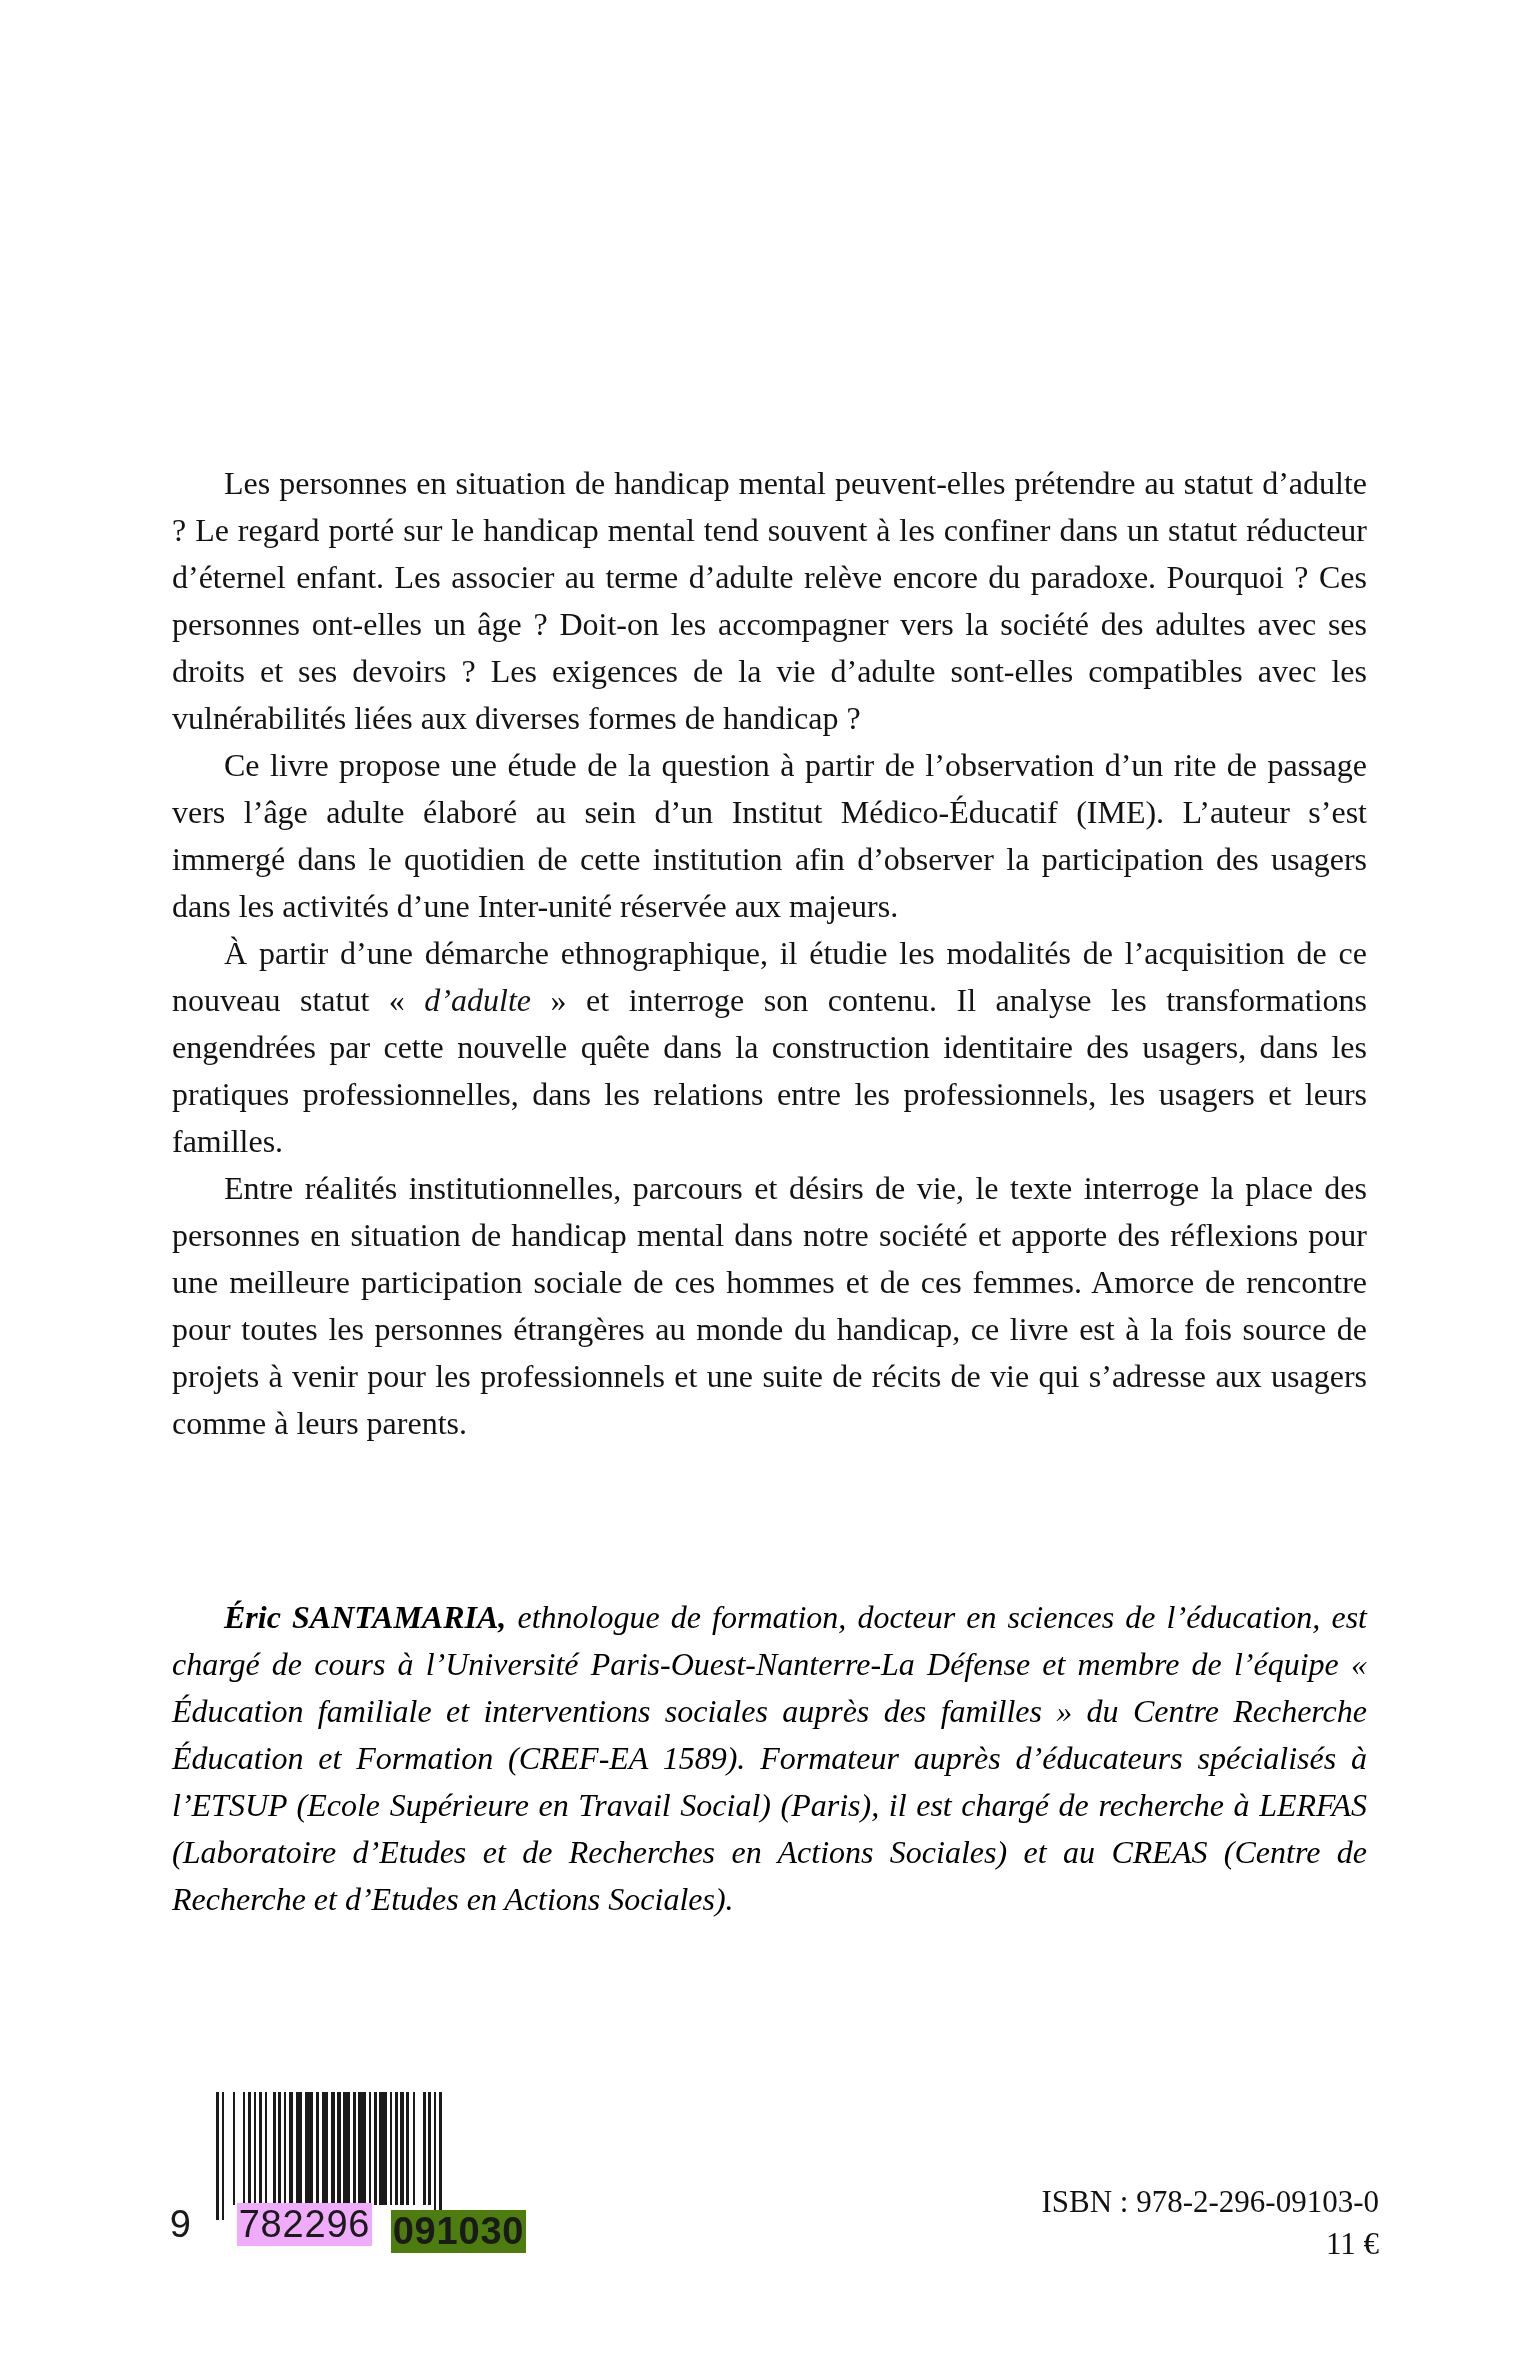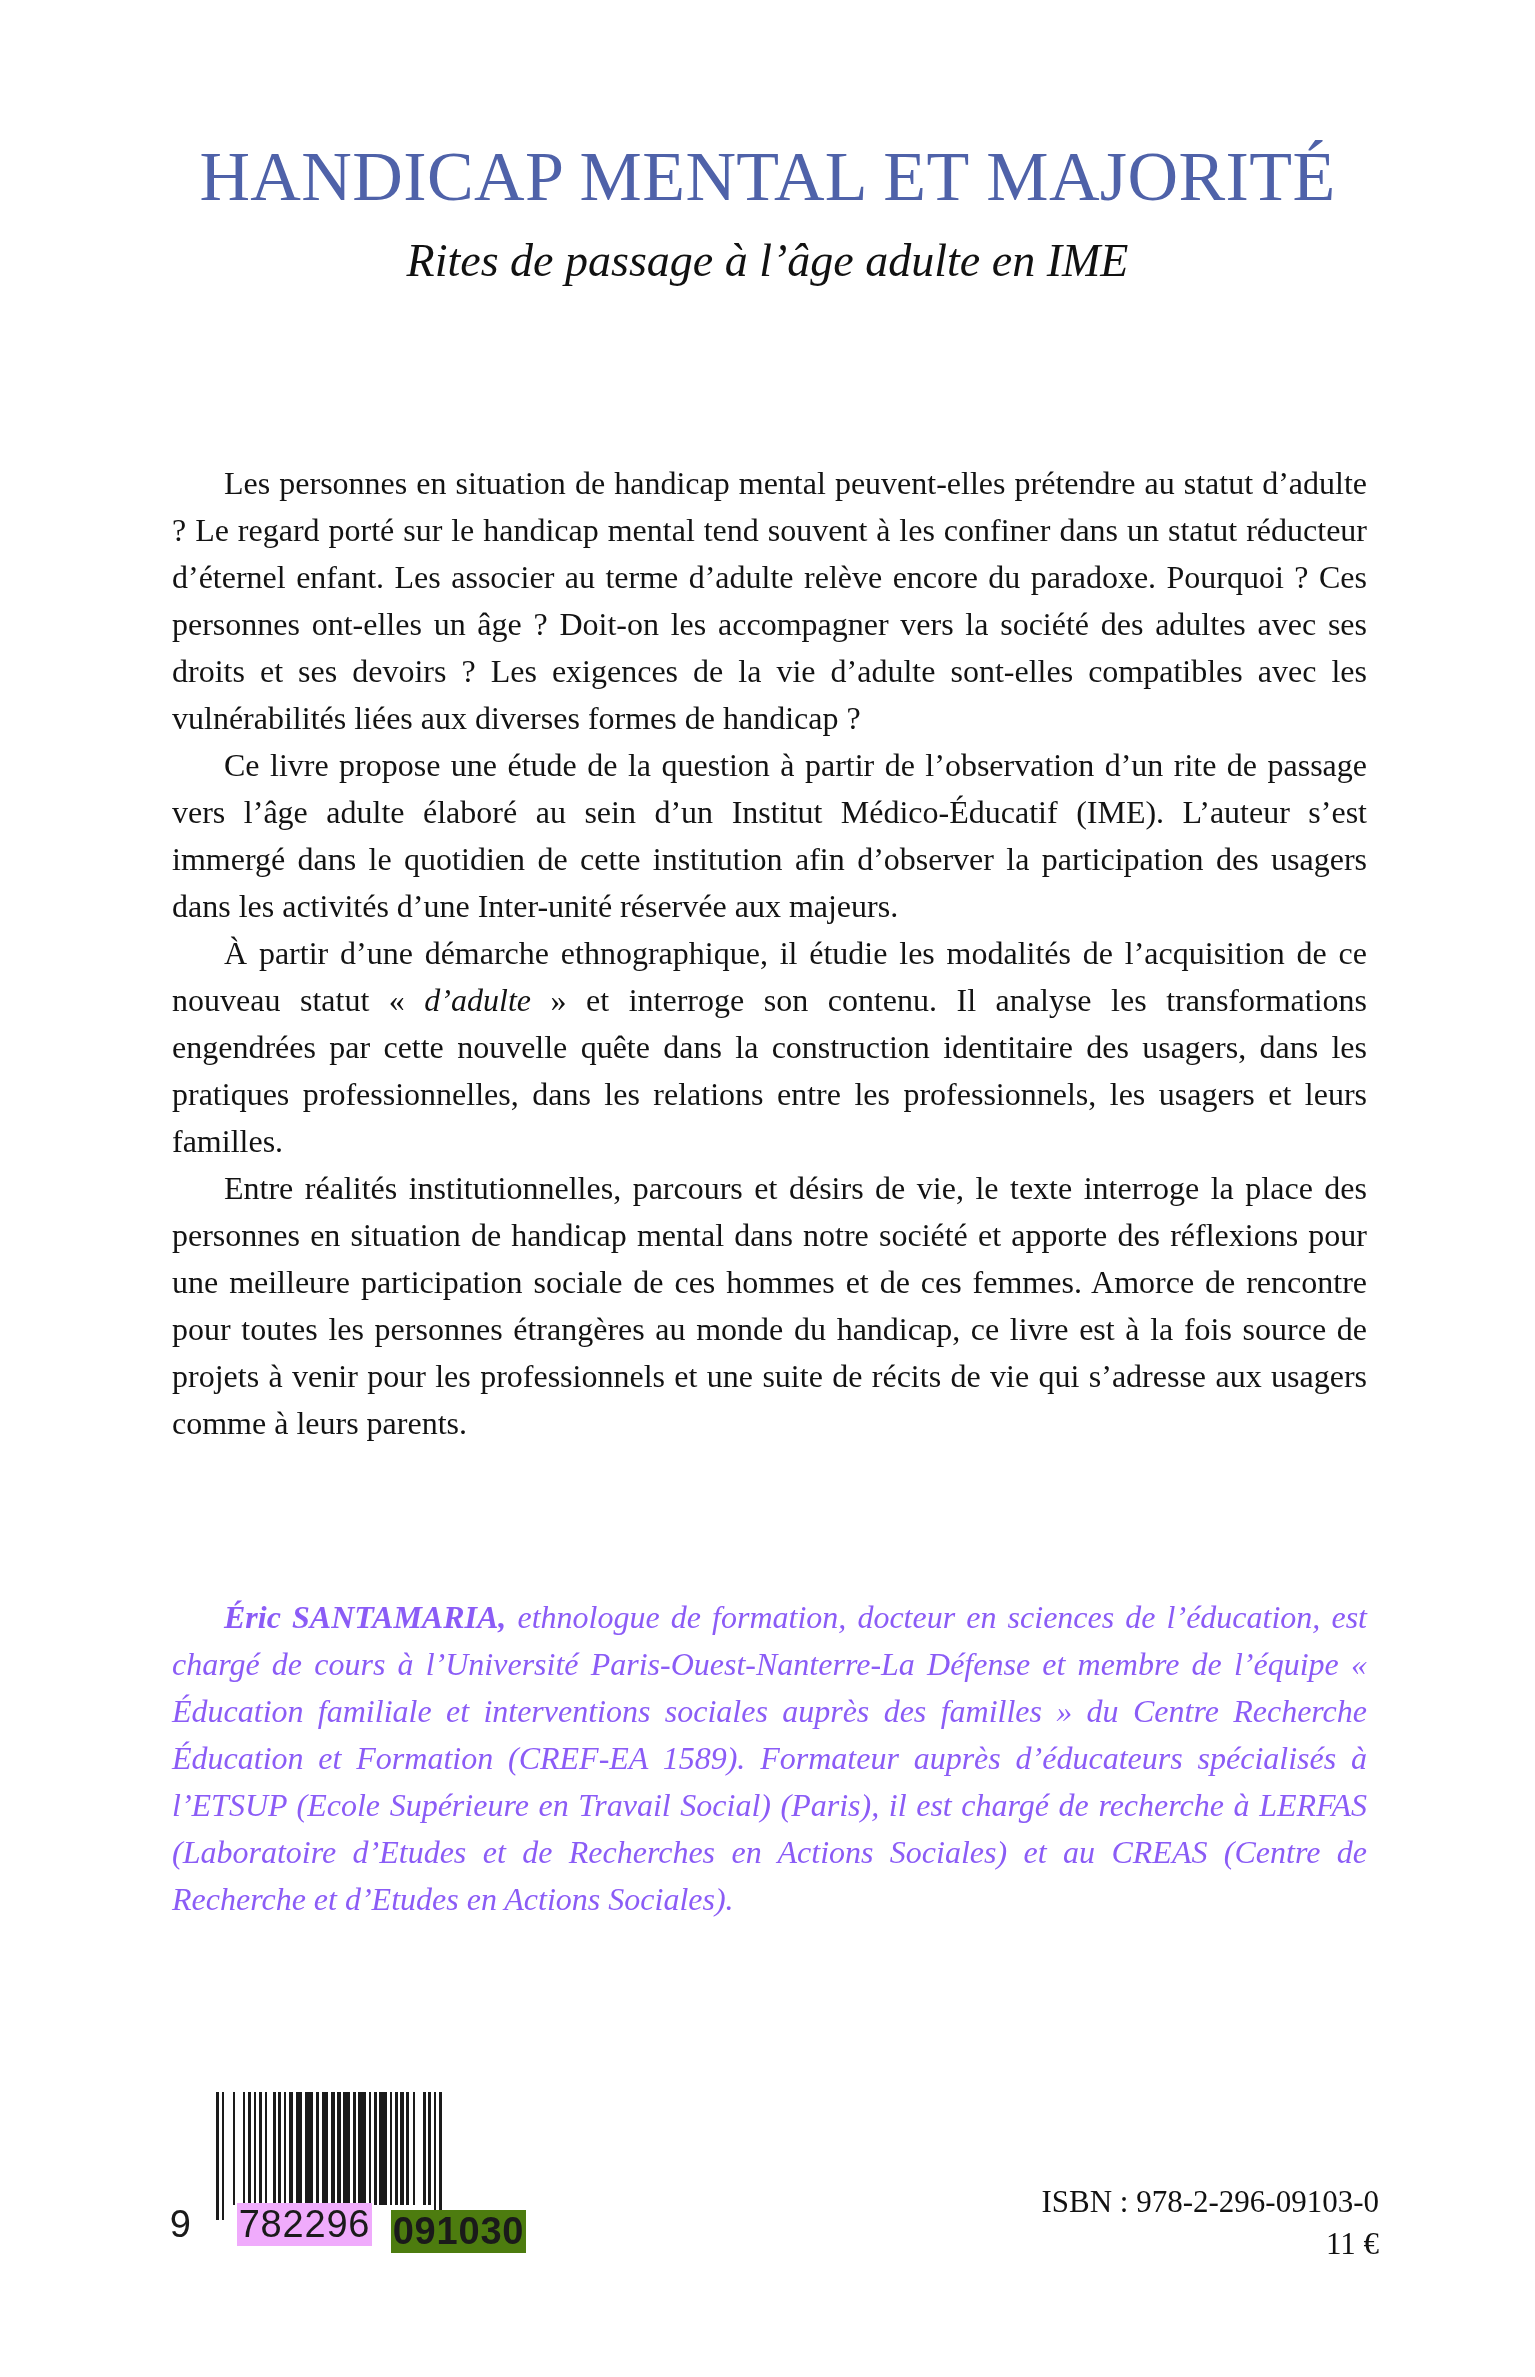--- a/index.html
+++ b/index.html
@@ -73,21 +73,21 @@
   
   .author-note {
     position: absolute;
     left: 172px;
     top: 1594px;
     width: 1195px;
     font-size: 32px;
     line-height: 47px;
     font-style: italic;
     text-align: justify;
-    color: #8b5cf6;
+    color: #000000;
   }
   .author-note p {
     margin: 0;
     text-indent: 52px;
   }
   .author-name {
     font-weight: bold;
     font-style: italic;
   }
 
@@ -154,24 +154,20 @@
     color: #111111;
   }
   .isbn-line { white-space: nowrap; }
   .price-line { white-space: nowrap; }
 </style>
 </head>
 <body>
 
 <div class="page">
 
-  <div class="title-block">
-    <h1 class="main-title">HANDICAP MENTAL ET MAJORITÉ</h1>
-    <div class="subtitle">Rites de passage à l’âge adulte en IME</div>
-  </div>
 
   <div class="blurb">
     <p>Les personnes en situation de handicap mental peuvent-elles prétendre au statut d’adulte ? Le regard porté sur le handicap mental tend souvent à les confiner dans un statut réducteur d’éternel enfant. Les associer au terme d’adulte relève encore du paradoxe. Pourquoi ? Ces personnes ont-elles un âge ? Doit-on les accompagner vers la société des adultes avec ses droits et ses devoirs ? Les exigences de la vie d’adulte sont-elles compatibles avec les vulnérabilités liées aux diverses formes de handicap ?</p>
     <p>Ce livre propose une étude de la question à partir de l’observation d’un rite de passage vers l’âge adulte élaboré au sein d’un Institut Médico-Éducatif (IME). L’auteur s’est immergé dans le quotidien de cette institution afin d’observer la participation des usagers dans les activités d’une Inter-unité réservée aux majeurs.</p>
     <p id="blurb-p3">À partir d’une démarche ethnographique, il étudie les modalités de l’acquisition de ce nouveau statut « <em>d’adulte</em> » et interroge son contenu. Il analyse les transformations engendrées par cette nouvelle quête dans la construction identitaire des usagers, dans les pratiques professionnelles, dans les relations entre les professionnels, les usagers et leurs familles.</p>
     <p>Entre réalités institutionnelles, parcours et désirs de vie, le texte interroge la place des personnes en situation de handicap mental dans notre société et apporte des réflexions pour une meilleure participation sociale de ces hommes et de ces femmes. Amorce de rencontre pour toutes les personnes étrangères au monde du handicap, ce livre est à la fois source de projets à venir pour les professionnels et une suite de récits de vie qui s’adresse aux usagers comme à leurs parents.</p>
   </div>
 
   <div class="author-note">
     <p><span class="author-name">Éric SANTAMARIA,</span><span> ethnologue de formation, docteur en sciences de l’éducation, est chargé de cours à l’Université Paris-Ouest-Nanterre-La Défense et membre de l’équipe « Éducation familiale et interventions sociales auprès des familles » du Centre Recherche Éducation et Formation (CREF-EA 1589). Formateur auprès d’éducateurs spécialisés à l’ETSUP (Ecole Supérieure en Travail Social) (Paris), il est chargé de recherche à LERFAS (Laboratoire d’Etudes et de Recherches en Actions Sociales) et au CREAS (Centre de Recherche et d’Etudes en Actions Sociales).</span></p>

